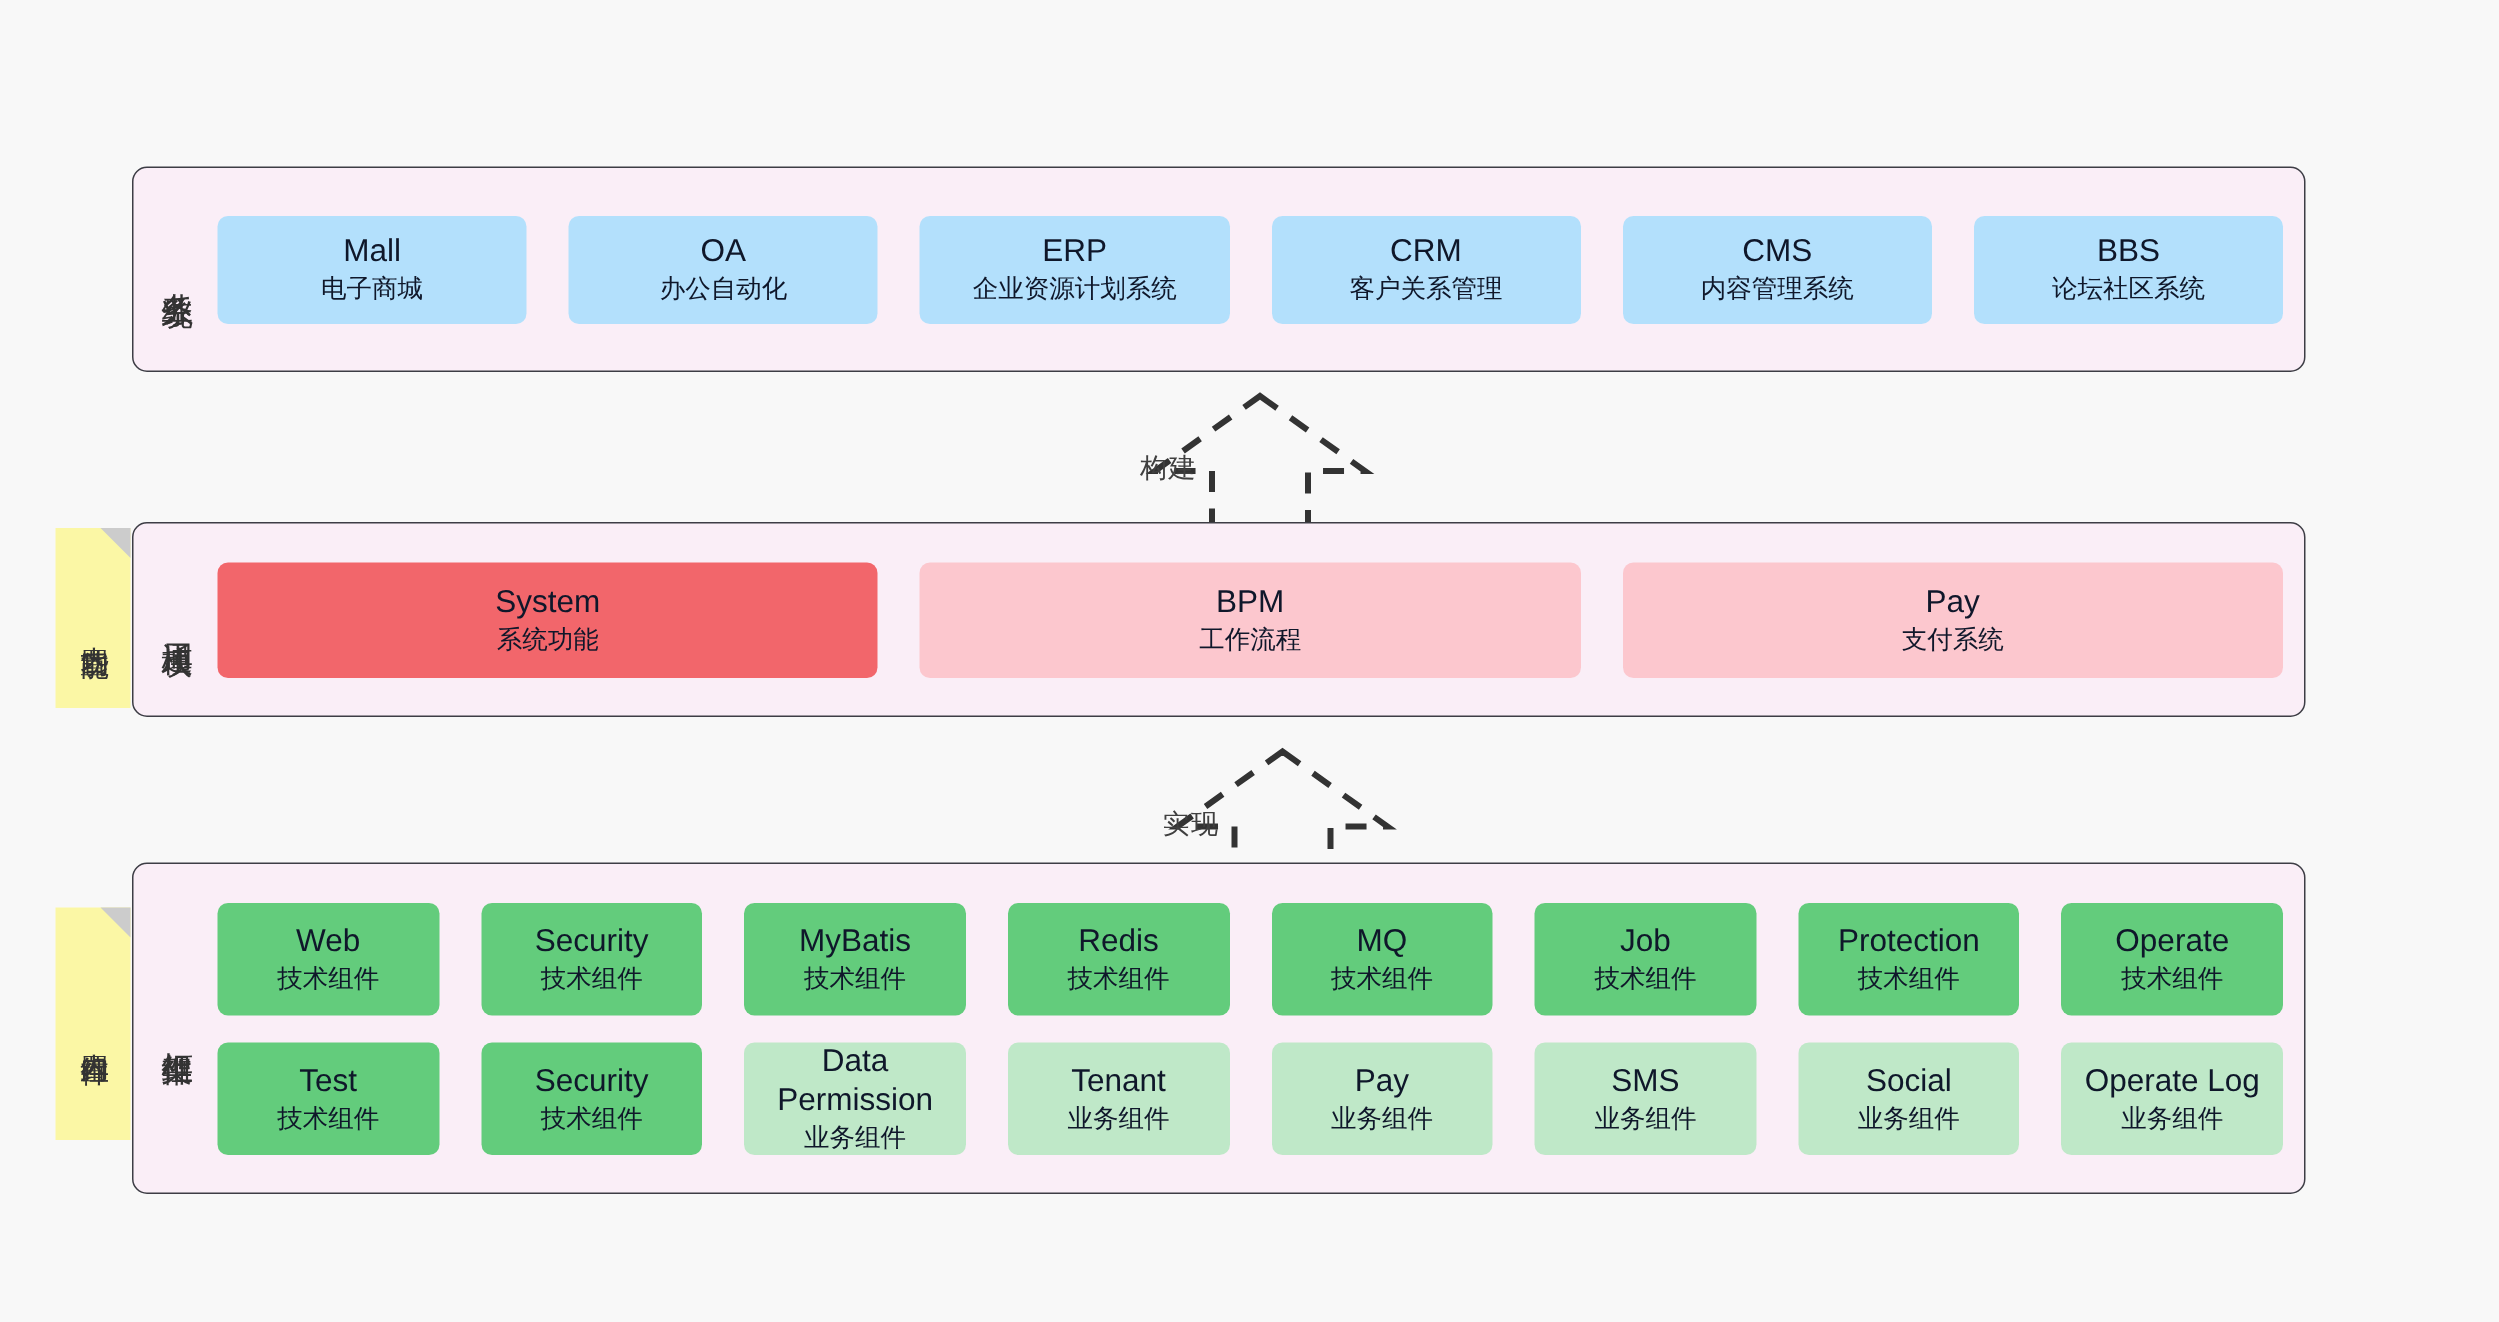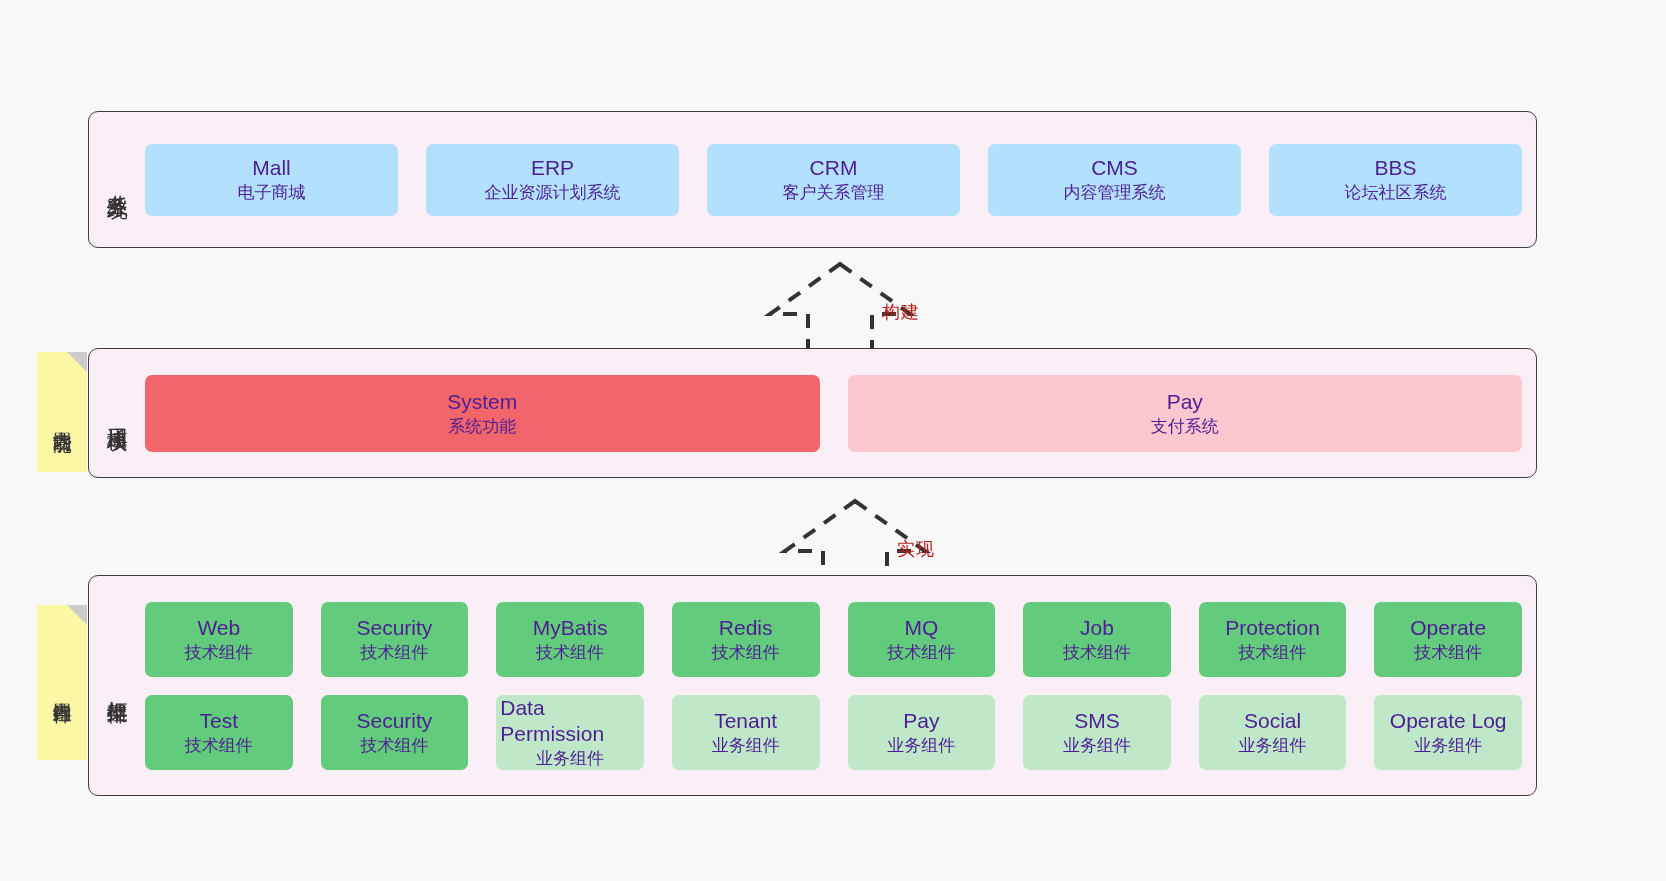--- a/index.html
+++ b/index.html
@@ -64,25 +64,25 @@
   }
 
   
   .card {
     flex: 1 1 0;
     border-radius: 7px;
     display: flex;
     flex-direction: column;
     align-items: center;
     justify-content: center;
-    text-align: left;
+    text-align: center;
     box-sizing: border-box;
     padding: 6px 4px;
     line-height: 1.27;
-    color: #4c1d95;
+    color: #0f172a;
   }
   .card .t1 { font-size: 21px; }
   .card .t2 { font-size: 17px; }
 
   .card.blue        { background: #b3e0fc; }
   .card.red         { background: #f2666b; }
   .card.pink        { background: #fcc7ce; }
   .card.green       { background: #63cc7c; }
   .card.greenlight  { background: #bfe8c8; }
 
@@ -131,41 +131,45 @@
     position: absolute;
     width: 160px;
     height: 96px;
   }
   .arrow svg { display: block; width: 160px; height: 96px; }
   .arrow-label {
     position: absolute;
     left: 0;
     top: 42px;
     width: 160px;
-    text-align: right;
+    text-align: left;
     font-size: 18px;
-    color: #b91c1c;
+    color: #404040;
     letter-spacing: 1px;
     user-select: none;
   }
   #arrow-build   { left: 760px; top: 258px; }
   #arrow-realize { left: 775px; top: 495px; }
 </style>
 </head>
 <body>
 
 <div id="canvas">
 
   <div class="layer" id="layer-business">
     <div class="layer-title">业务系统</div>
     <div class="layer-body">
       <div class="row">
         <div class="card blue">
           <span class="t1">Mall</span>
           <span class="t2">电子商城</span>
+        </div>
+        <div class="card blue">
+          <span class="t1">OA</span>
+          <span class="t2">办公自动化</span>
         </div>
         <div class="card blue">
           <span class="t1">ERP</span>
           <span class="t2">企业资源计划系统</span>
         </div>
         <div class="card blue">
           <span class="t1">CRM</span>
           <span class="t2">客户关系管理</span>
         </div>
         <div class="card blue">
@@ -194,20 +198,24 @@
 
   <div class="layer" id="layer-common">
     <div class="layer-title">通用模块</div>
     <div class="layer-body">
       <div class="row">
         <div class="card red">
           <span class="t1">System</span>
           <span class="t2">系统功能</span>
         </div>
         <div class="card pink">
+          <span class="t1">BPM</span>
+          <span class="t2">工作流程</span>
+        </div>
+        <div class="card pink">
           <span class="t1">Pay</span>
           <span class="t2">支付系统</span>
         </div>
       </div>
     </div>
   </div>
 
   <div class="arrow" id="arrow-realize">
     <svg viewBox="0 0 160 96" xmlns="http://www.w3.org/2000/svg">
       <path d="M 80 6 L 150 56 L 112 56 L 112 94 L 48 94 L 48 56 L 10 56 Z" fill="none" stroke="#333333" stroke-width="4" stroke-dasharray="14 11" stroke-linejoin="miter"></path>

